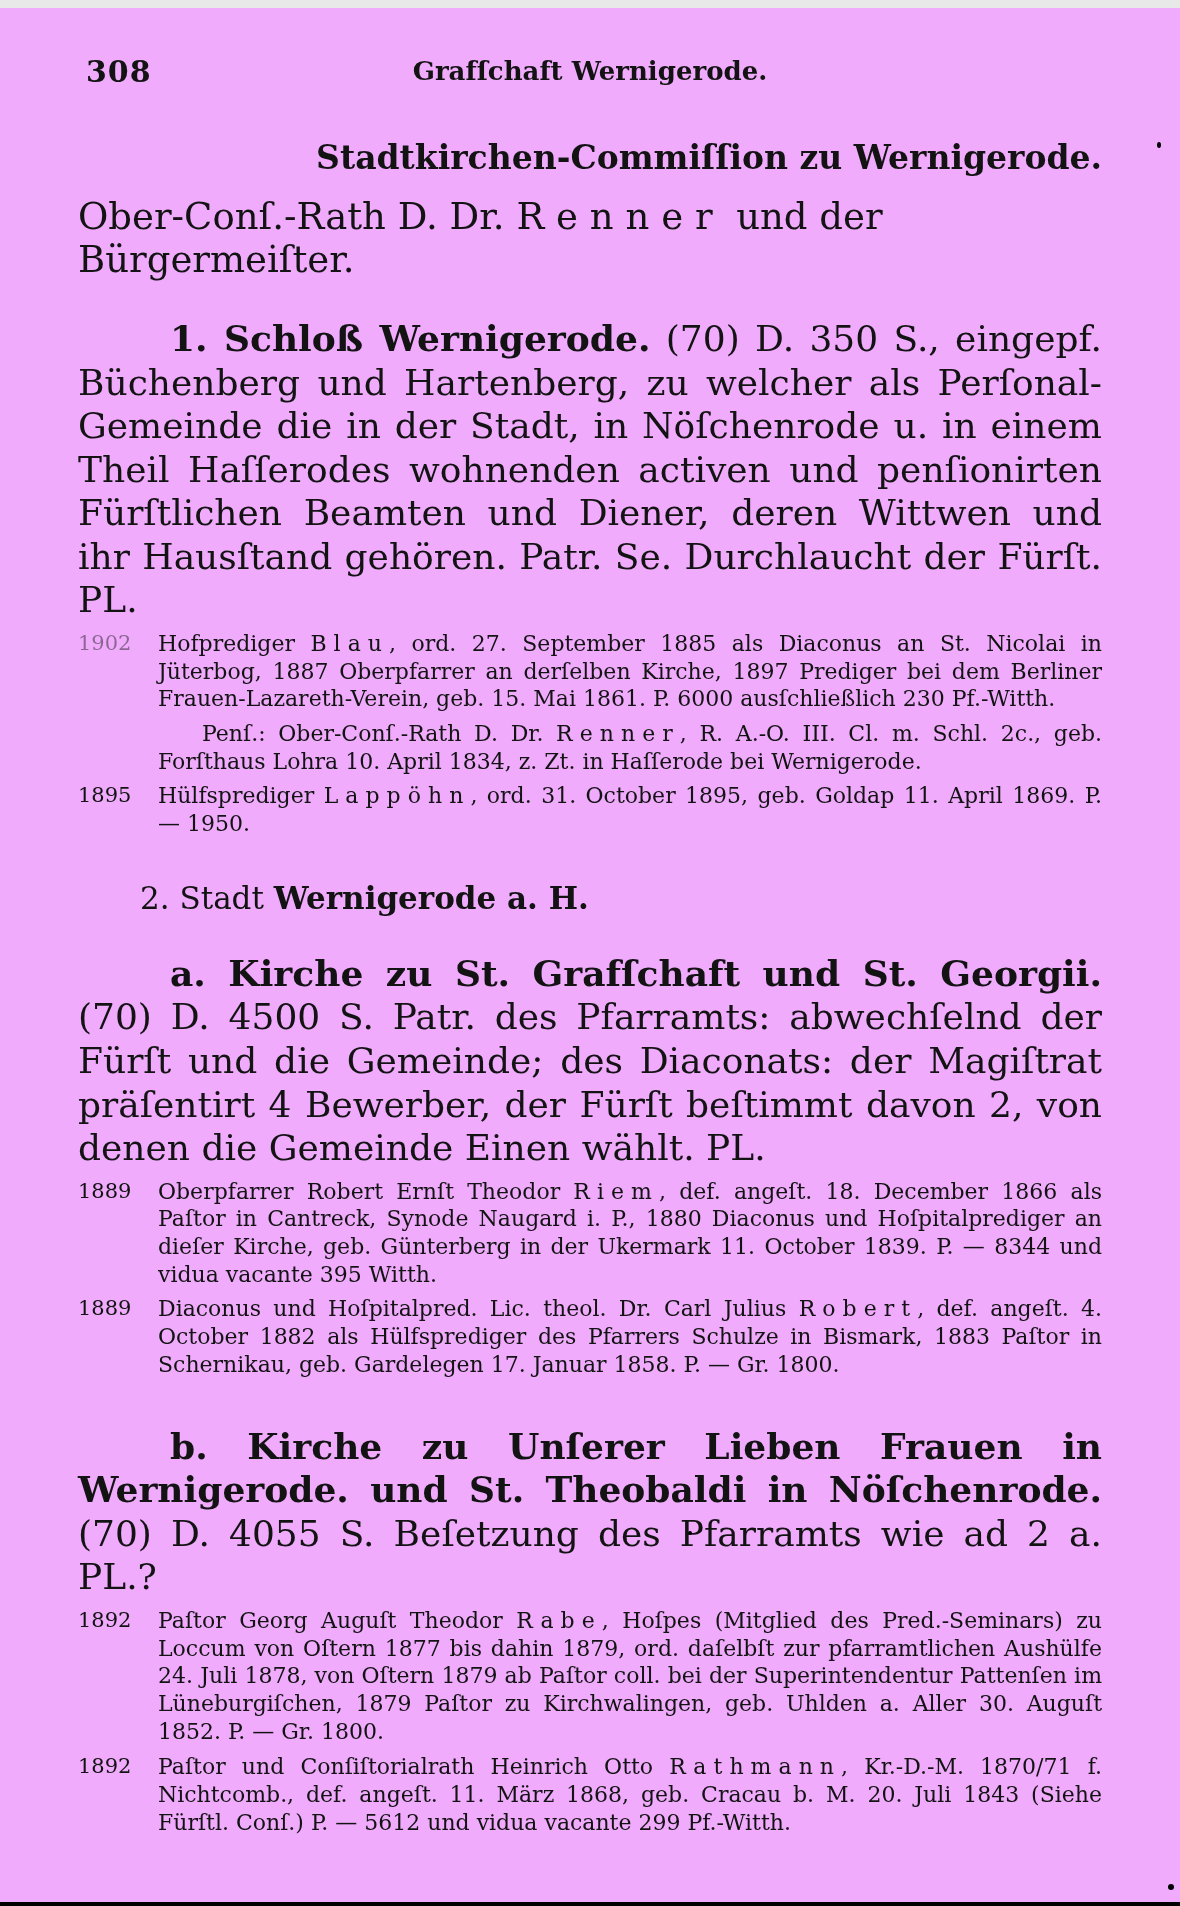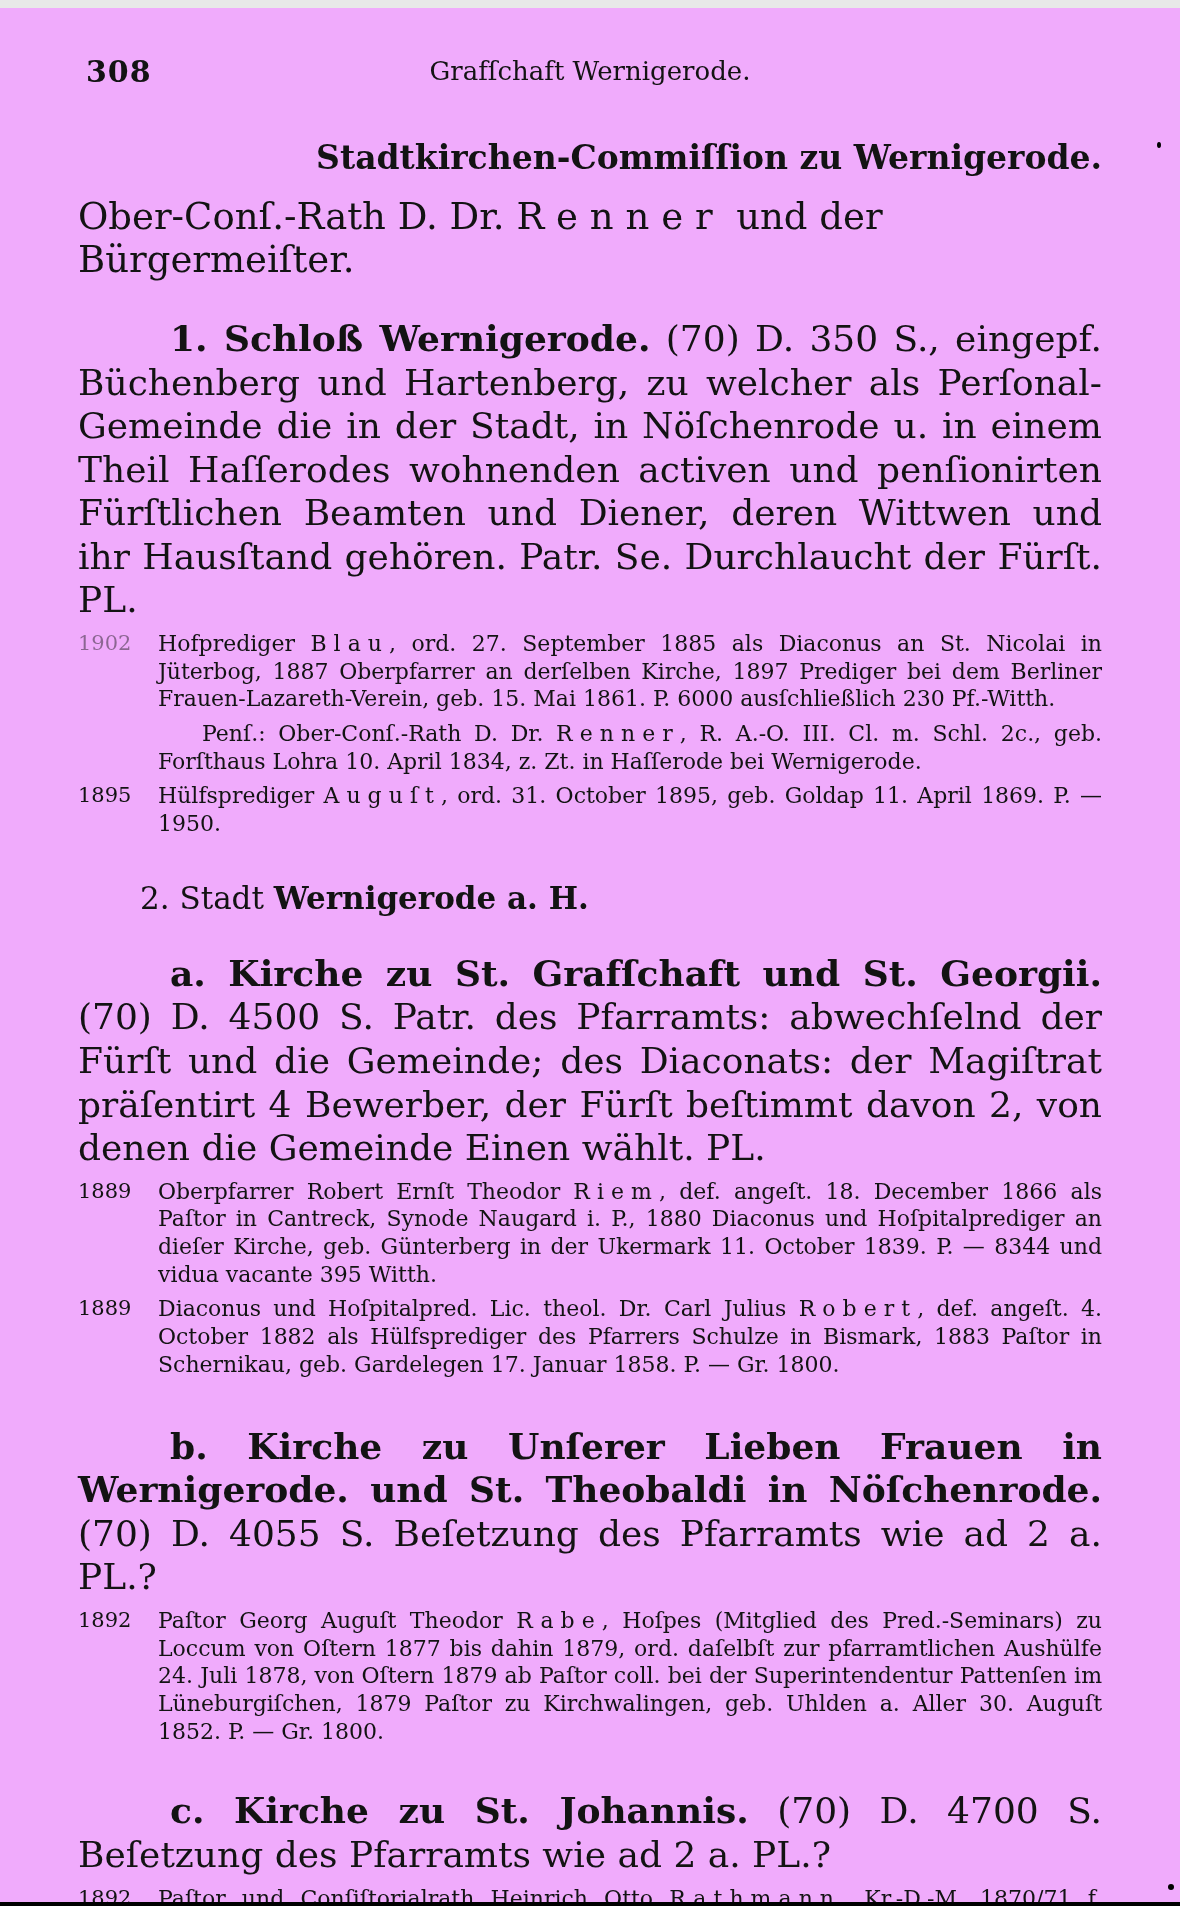--- a/index.html
+++ b/index.html
@@ -14,21 +14,21 @@
     overflow: hidden;
   }
   .content { padding: 44px 78px 0 78px; }
 
   .pagehead { position: relative; height: 40px; }
   .pagenum {
     position: absolute; left: 8px; top: 2px;
     font-size: 30px; font-weight: bold; letter-spacing: 1px;
   }
   .runhead {
-    text-align: center; font-size: 26px; font-weight: normal; padding-top: 4px;
+    text-align: center; font-size: 26px; font-weight: bold; padding-top: 4px;
   }
 
   .main-title { text-align: right; font-size: 33px; font-weight: bold; margin: 46px 0 0 0; }
   .subtitle   { font-size: 37px; margin: 18px 0 0 0; }
 
   .sec {
     font-size: 36px; line-height: 1.21; text-align: justify;
     text-indent: 92px; margin: 36px 0 0 0;
   }
   .sec.b-sec { margin-top: 46px; }
@@ -83,21 +83,21 @@
     <div class="entries">
       <div class="entry">
         <span class="entry-year faded">1902</span>
         <p class="entry-text"><span>Hofprediger </span><span class="sperr">Blau</span><span>, ord. 27. September 1885 als Diaconus an St. Nicolai in Jüterbog, 1887 Oberpfarrer an derſelben Kirche, 1897 Prediger bei dem Berliner Frauen-Lazareth-Verein, geb. 15. Mai 1861. P. 6000 ausſchließlich 230 Pf.-Witth.</span></p>
       </div>
       <div class="entry pens">
         <p class="entry-text"><span>Penſ.: Ober-Conſ.-Rath D. Dr. </span><span class="sperr">Renner</span><span>, R. A.-O. III. Cl. m. Schl. 2c., geb. Forſthaus Lohra 10. April 1834, z. Zt. in Haſſerode bei Wernigerode.</span></p>
       </div>
       <div class="entry">
         <span class="entry-year">1895</span>
-        <p class="entry-text"><span>Hülfsprediger </span><span class="sperr">Auguſt</span><span>, ord. 31. October 1895, geb. Goldap 11. April 1869. P. — 1950.</span></p>
+        <p class="entry-text"><span>Hülfsprediger </span><span class="sperr">Lappöhn</span><span>, ord. 31. October 1895, geb. Goldap 11. April 1869. P. — 1950.</span></p>
       </div>
     </div>
 
     <div class="stadt-heading"><span>2. Stadt</span>
       <span class="bold">Wernigerode a. H.</span></div>
 
     <p class="sec"><span class="bold">a. Kirche zu St. Grafſchaft und St. Georgii.</span>
       <span>(70) D. 4500 S. Patr. des Pfarramts: abwechſelnd der Fürſt und die Gemeinde; des Diaconats: der Magiſtrat präſentirt 4 Bewerber, der Fürſt beſtimmt davon 2, von denen die Gemeinde Einen wählt. PL.</span></p>
 
     <div class="entries">
@@ -114,22 +114,20 @@
     <p class="sec b-sec"><span class="bold">b. Kirche zu Unſerer Lieben Frauen in Wernigerode. und St. Theobaldi in Nöſchenrode.</span>
       <span>(70) D. 4055 S. Beſetzung des Pfarramts wie ad 2 a. PL.?</span></p>
 
     <div class="entries">
       <div class="entry">
         <span class="entry-year">1892</span>
         <p class="entry-text"><span>Paſtor Georg Auguſt Theodor </span><span class="sperr">Rabe</span><span>, Hoſpes (Mitglied des Pred.-Seminars) zu Loccum von Oſtern 1877 bis dahin 1879, ord. daſelbſt zur pfarramtlichen Aushülfe 24. Juli 1878, von Oſtern 1879 ab Paſtor coll. bei der Superintendentur Pattenſen im Lüneburgiſchen, 1879 Paſtor zu Kirchwalingen, geb. Uhlden a. Aller 30. Auguſt 1852. P. — Gr. 1800.</span></p>
       </div>
     </div>
 
-    <p class="sec c-sec"><span class="bold">c. Kirche zu St. Johannis.</span>
-      <span>(70) D. 4700 S. Beſetzung des Pfarramts wie ad 2 a. PL.?</span></p>
 
     <div class="entries">
       <div class="entry">
         <span class="entry-year">1892</span>
         <p class="entry-text"><span>Paſtor und Conſiſtorialrath Heinrich Otto </span><span class="sperr">Rathmann</span><span>, Kr.-D.-M. 1870/71 f. Nichtcomb., def. angeſt. 11. März 1868, geb. Cracau b. M. 20. Juli 1843 (Siehe Fürſtl. Conſ.) P. — 5612 und vidua vacante 299 Pf.-Witth.</span></p>
       </div>
     </div>
 
   </div>
 

